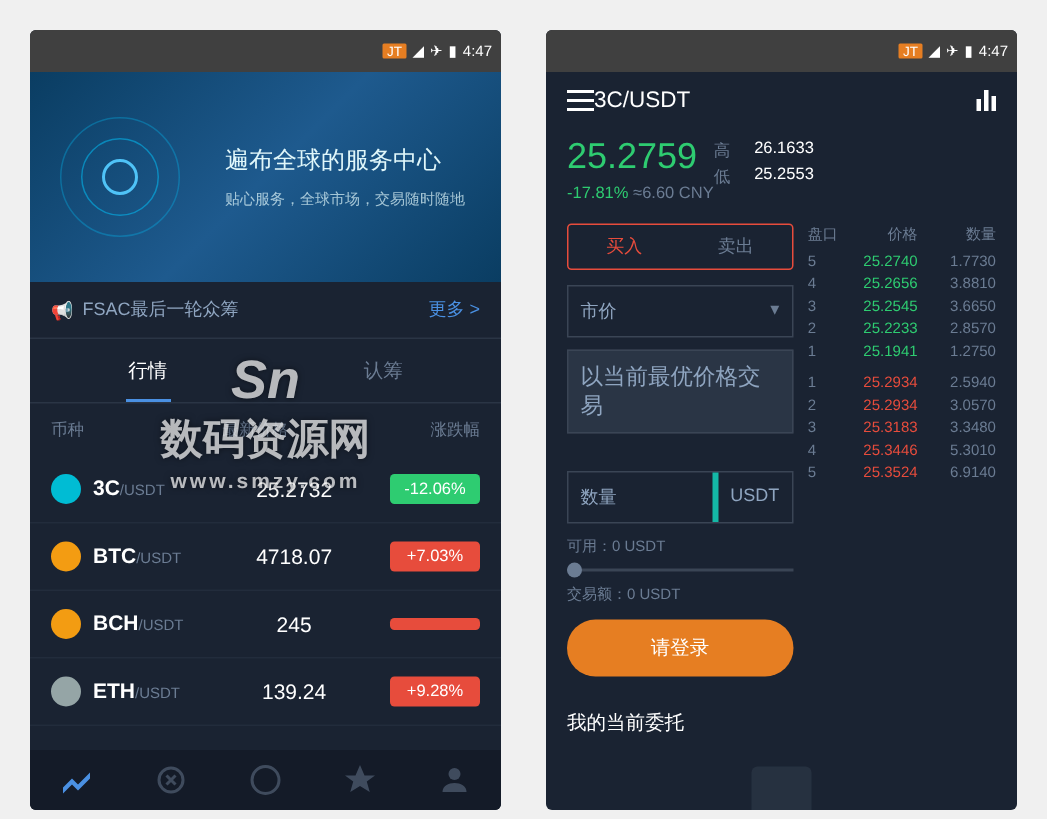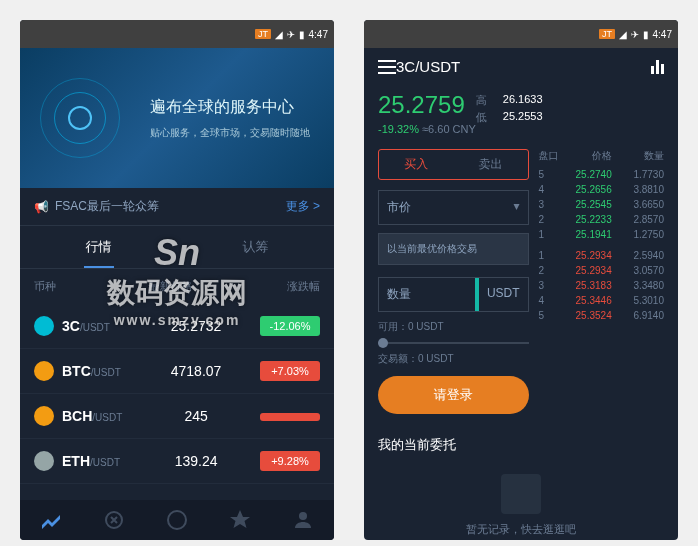--- a/index.html
+++ b/index.html
@@ -60,21 +60,21 @@
 .hl-row{display:flex;gap:16px;margin:2px 0}
 .hl-row .lbl{color:#6b7c93}
 .trade-body{display:flex;padding:0 14px;gap:10px}
 .trade-left{flex:1.2}
 .trade-right{flex:1}
 .bs-tabs{display:flex;border:1px solid #e74c3c;border-radius:3px;overflow:hidden;margin-bottom:10px}
 .bs-tab{flex:1;text-align:center;padding:6px;font-size:12px;color:#6b7c93}
 .bs-tab.buy{background:transparent;color:#e74c3c}
 .dd{border:1px solid #3a4555;padding:8px;font-size:12px;color:#8fa5c0;margin-bottom:8px;position:relative}
 .dd::after{content:"▾";position:absolute;right:8px;color:#6b7c93}
-.info-box{border:1px solid #3a4555;padding:8px;font-size:10px;color:#8fa5c0;margin-bottom:12px;background:#2a3545}
+.info-box{border:1px solid #3a4555;padding:8px;font-size:15px;color:#8fa5c0;margin-bottom:25px;background:#2a3545}
 .qty-row{display:flex;border:1px solid #3a4555;margin-bottom:8px}
 .qty-in{flex:1;padding:8px;font-size:12px;color:#8fa5c0}
 .qty-unit{padding:8px;font-size:12px;color:#8fa5c0;border-left:4px solid #14b8a6}
 .avail{font-size:10px;color:#6b7c93;margin-bottom:6px}
 .slider{height:2px;background:#3a4555;position:relative;margin:8px 0}
 .slider::before{content:"";position:absolute;left:0;top:-4px;width:10px;height:10px;border-radius:50%;background:#6b7c93}
 .amount{font-size:10px;color:#6b7c93;margin-bottom:10px}
 .login-btn{background:#e67e22;color:#fff;text-align:center;padding:10px;border-radius:20px;font-size:13px}
 .ob-header{display:flex;font-size:10px;color:#6b7c93;margin-bottom:4px}
 .ob-header span{flex:1;text-align:right}
@@ -216,21 +216,21 @@
     <div class="bars-ic">
         <span></span>
         <span></span>
         <span></span>
       </div>
   </div>
   <div class="price-block">
     <div class="price-left">
       <div class="big-price">25.2759</div>
       <div class="price-sub">
-        <span class="neg-t">-19.32%</span>
+        <span class="neg-t">-17.81%</span>
         <span>≈6.60 CNY</span>
       </div>
     </div>
     <div class="hl">
       <div class="hl-row">
           <span class="lbl">高</span>
           <span>26.1633</span>
         </div>
       <div class="hl-row">
           <span class="lbl">低</span>

